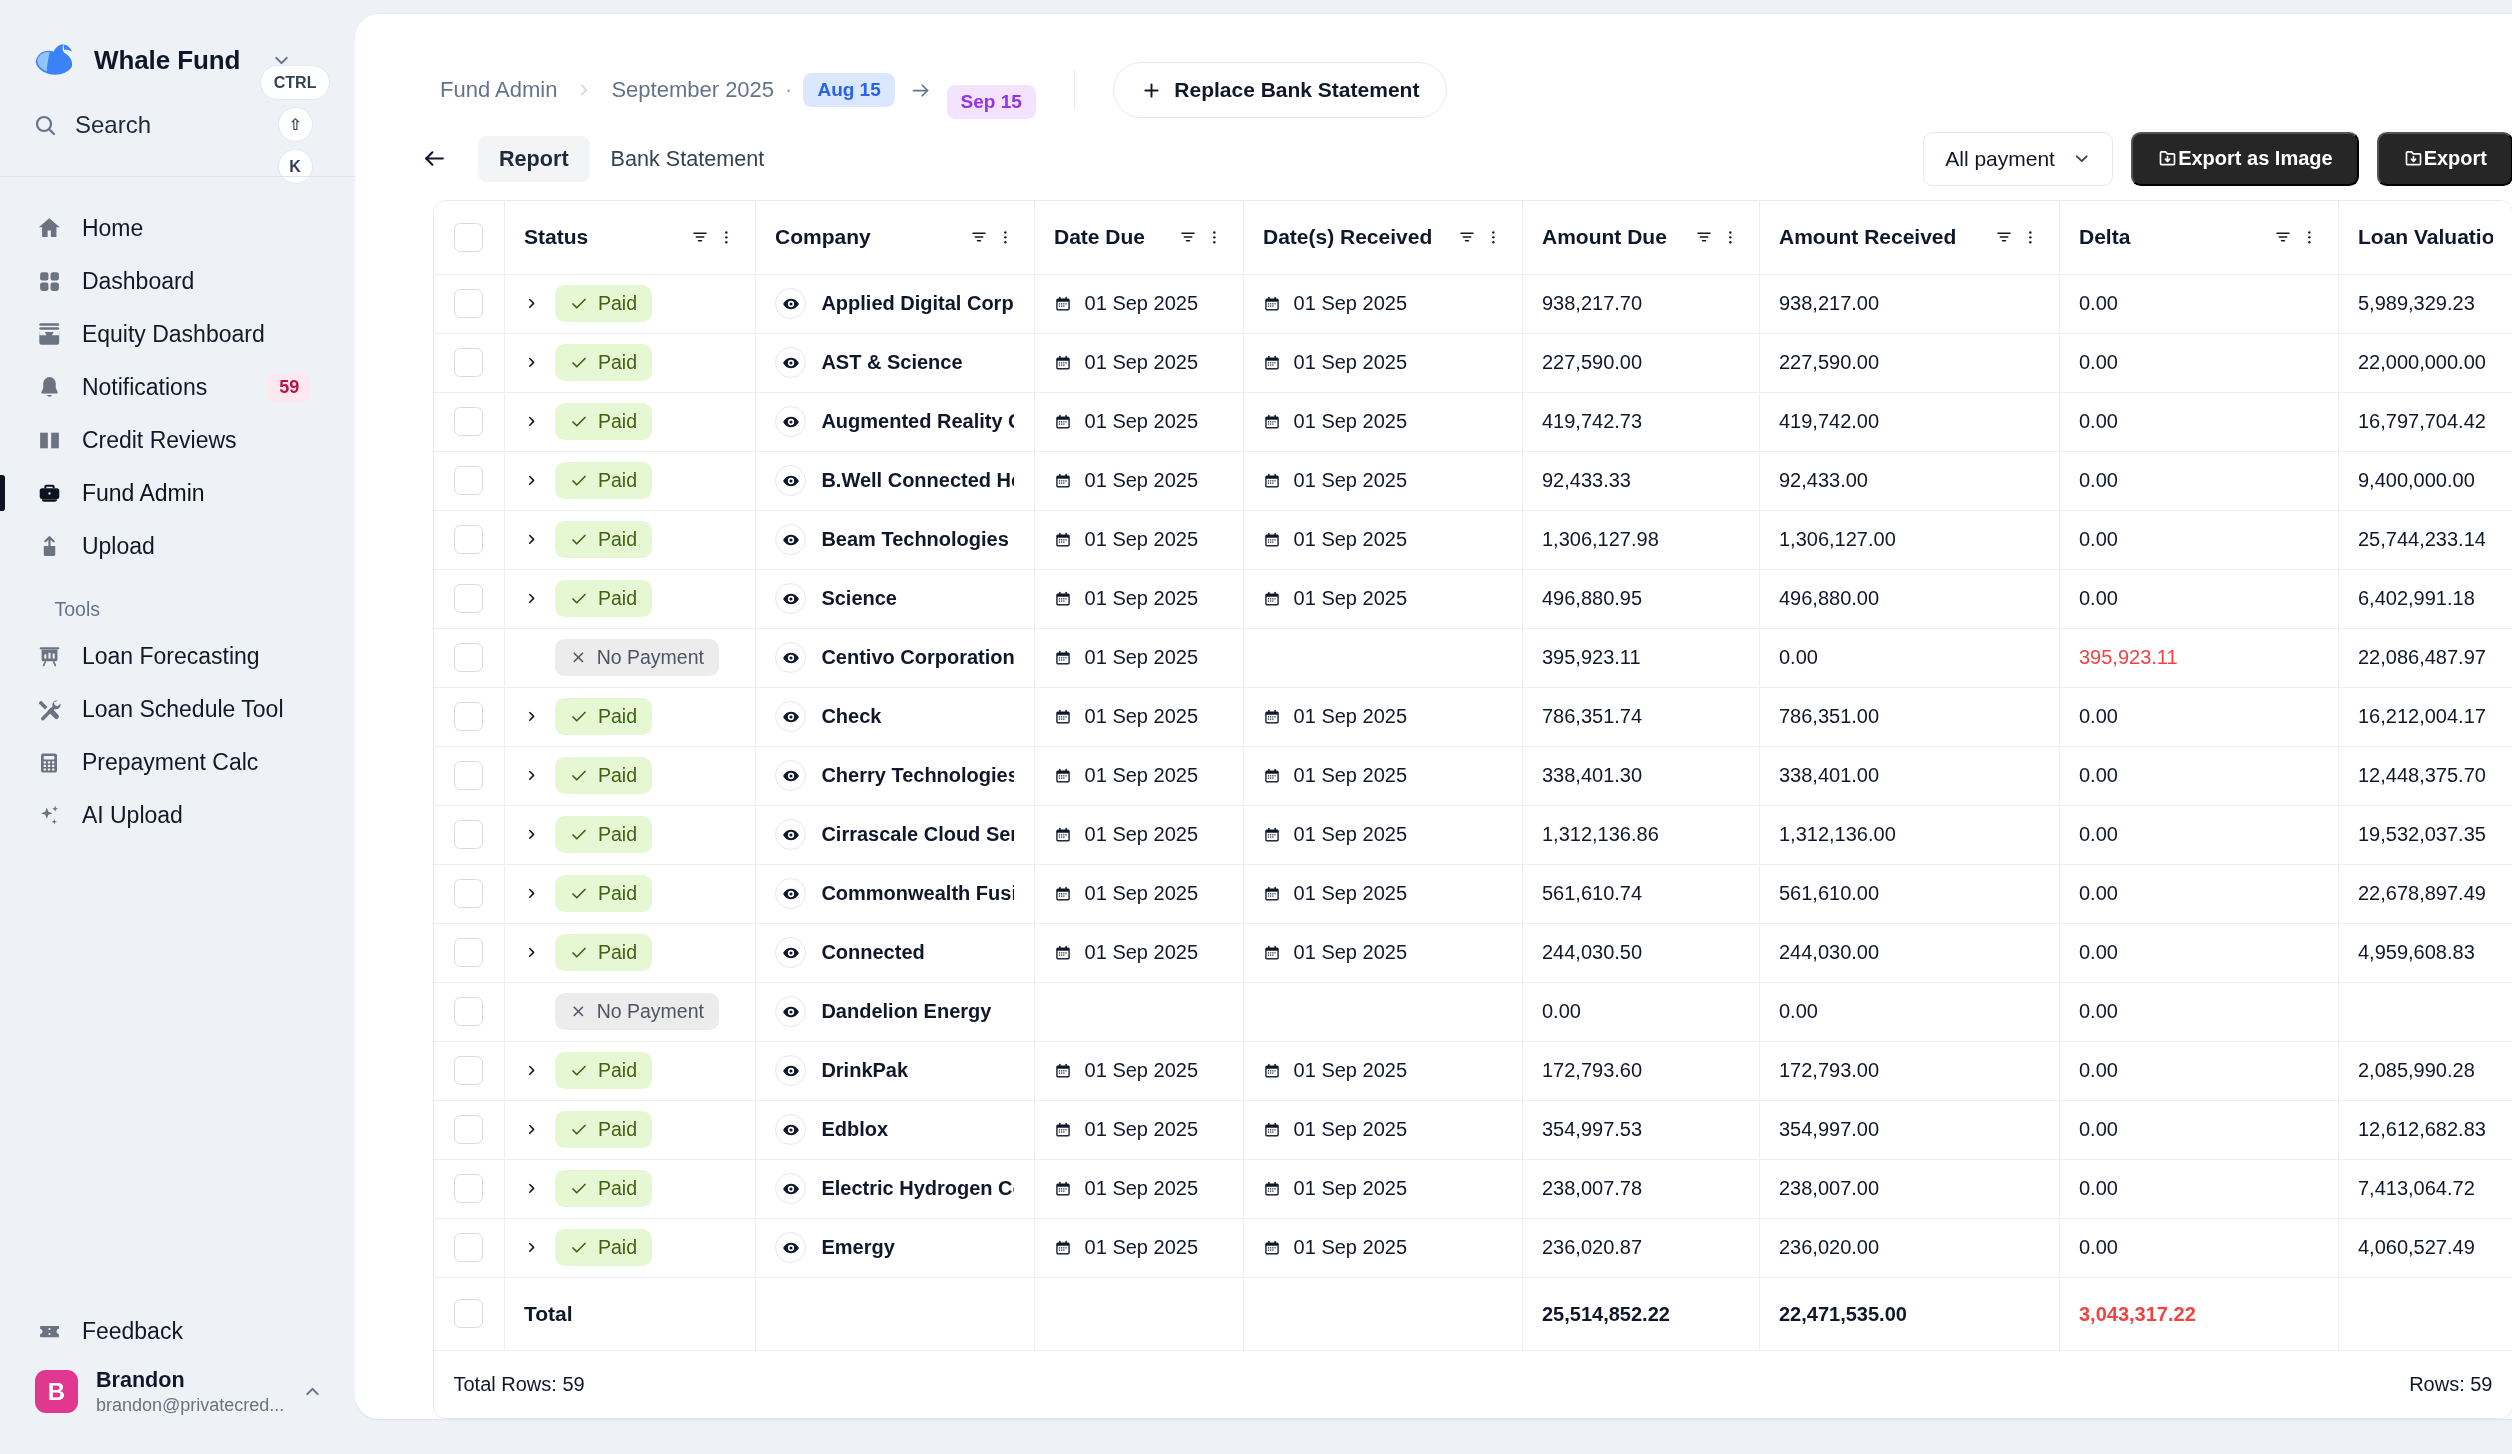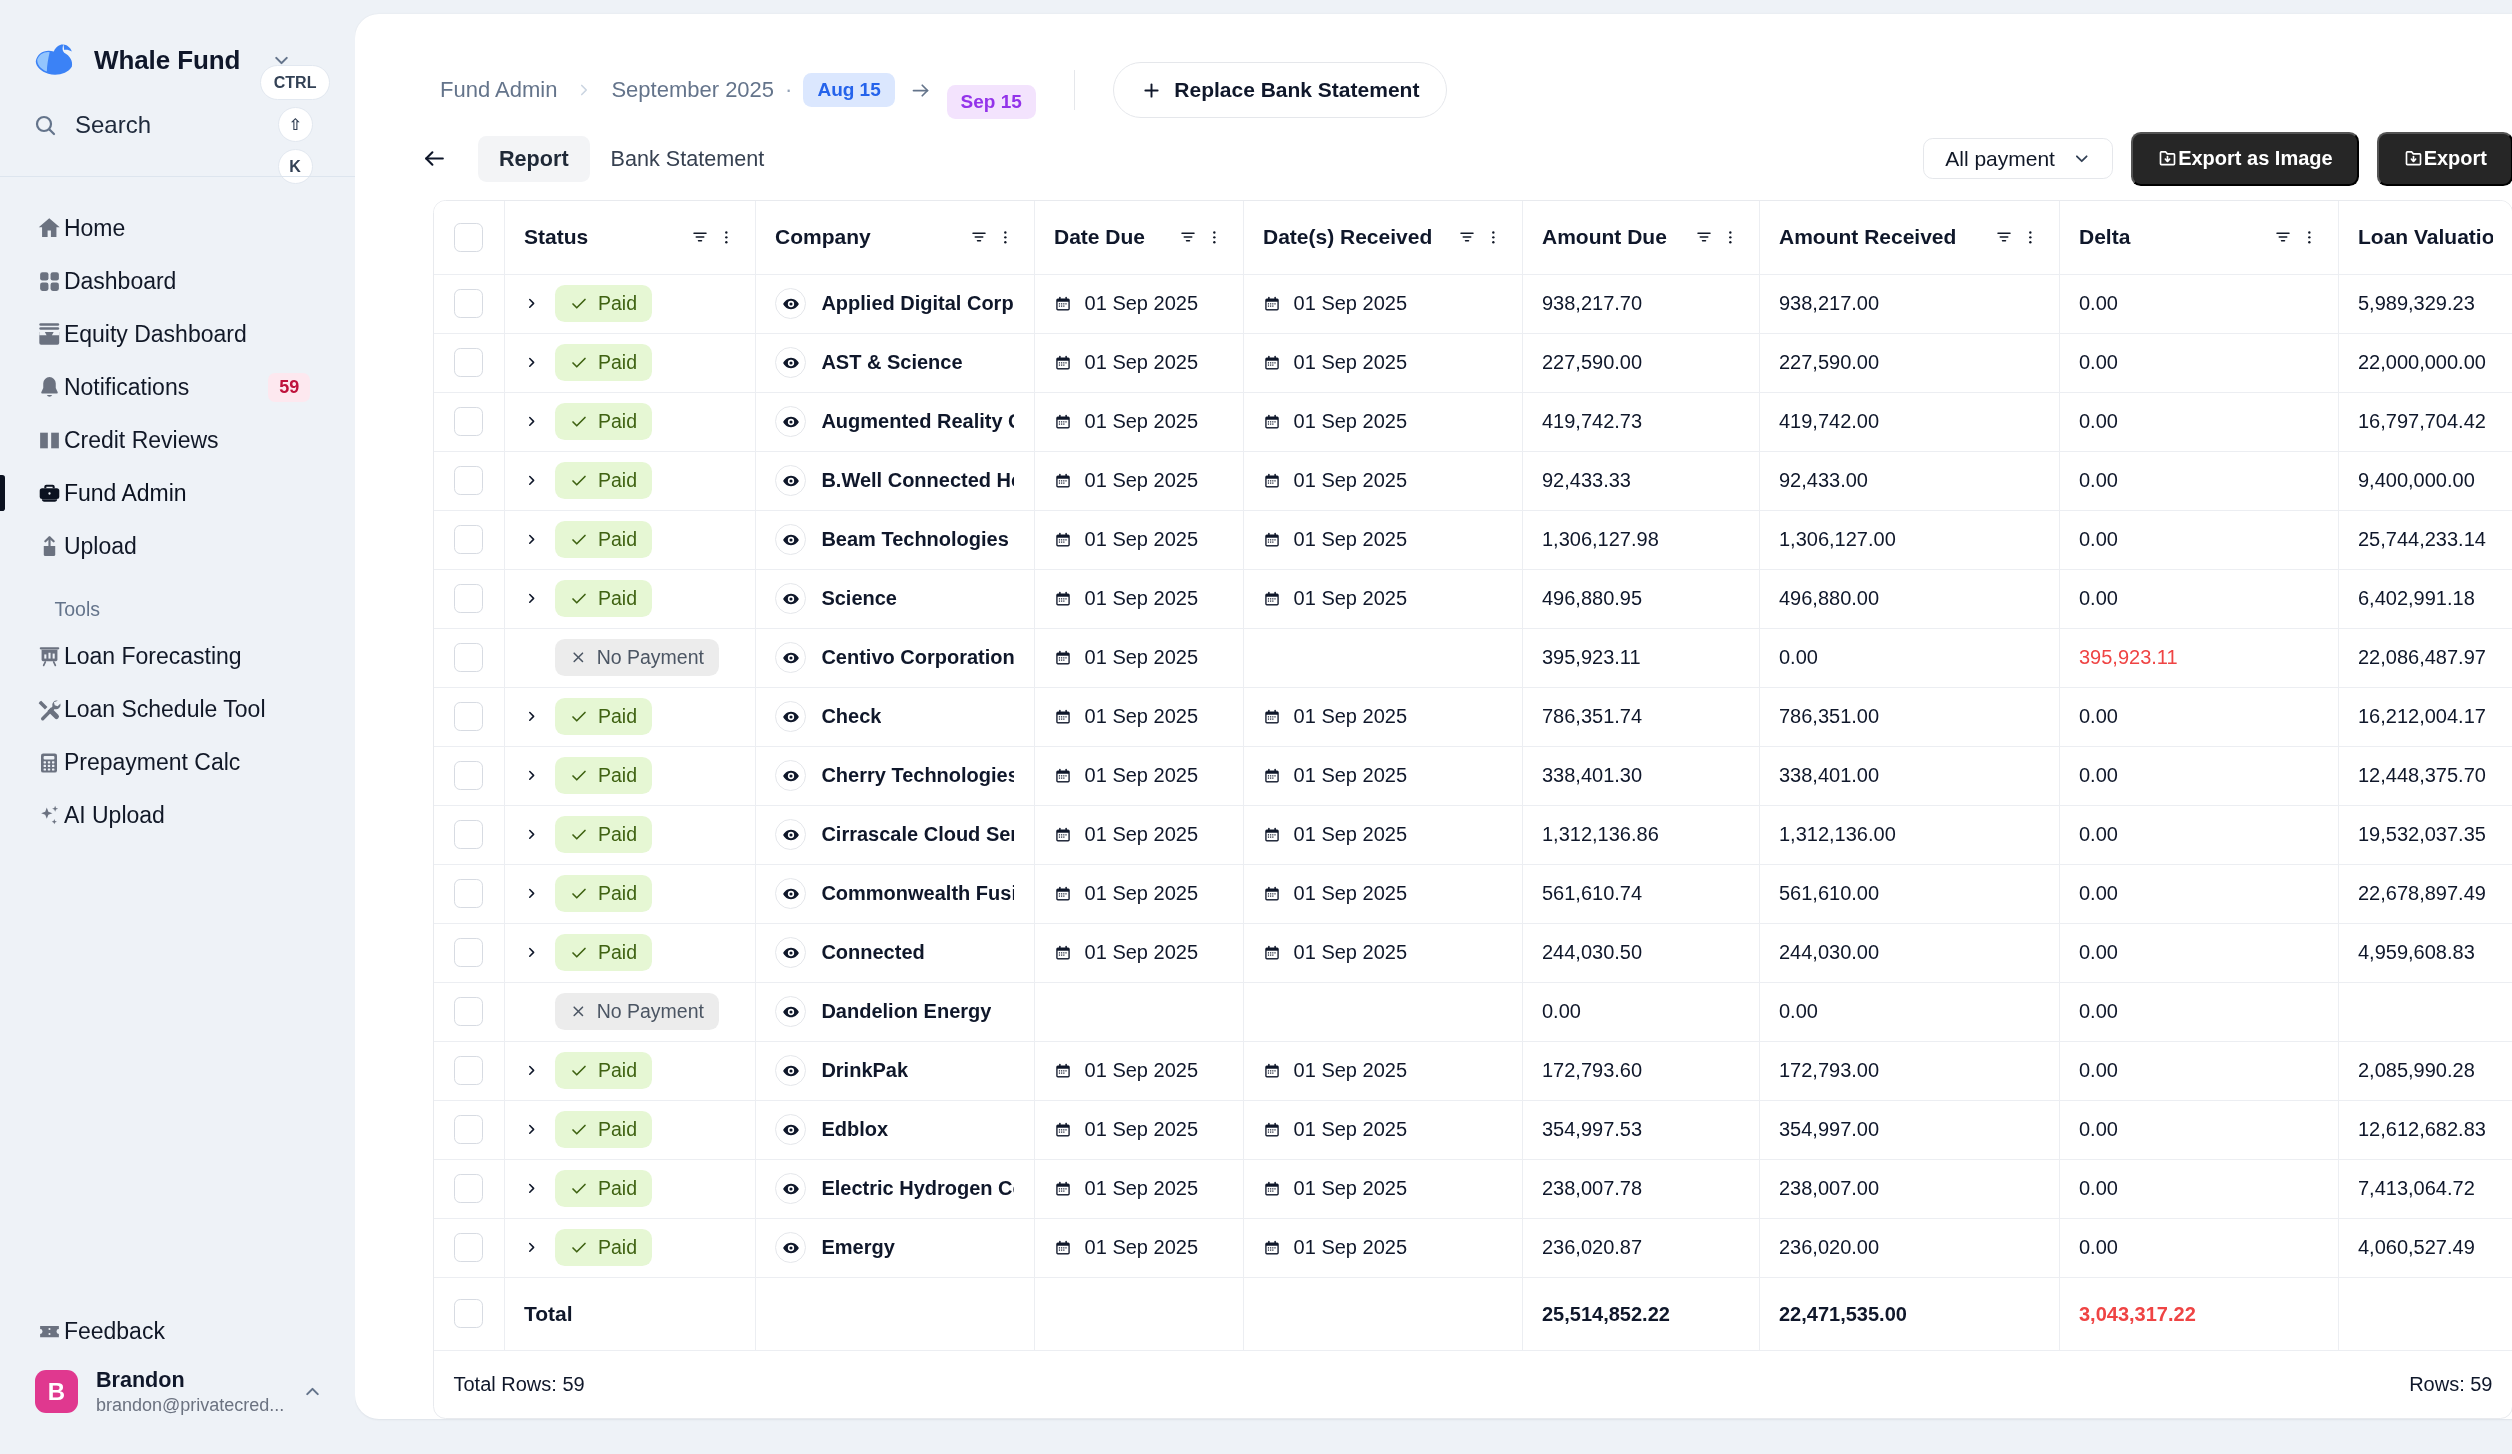--- a/index.html
+++ b/index.html
@@ -39,21 +39,21 @@
     font-size: 16px; font-weight: 600; color: #334155;
     padding: 0 12.6px; height: 35px; min-width: 35px;
     display: flex; align-items: center; justify-content: center;
   }
   .kbd.sq { padding: 0; width: 35px; }
 
   .divider { height: 0.7px; background: #dde5ee; margin: 18px 0 0 0; }
 
   .nav { padding: 25px 19.5px 0 19.5px; }
   .nav-item {
-    display: flex; align-items: center; 
+    display: flex; align-items: center; gap: 18px;
     height: 53px; padding: 0 15.4px; border-radius: 9.8px;
     position: relative; cursor: pointer;
   }
   .nav-item .ico { width: 29px; flex: 0 0 29px; display: flex; align-items: center; justify-content: center; color: #6b7280; }
   .nav-item .lbl { font-size: 23px; color: #111827; flex: 1; }
   .nav-item.active .lbl { color: #0b1220; font-weight: 500; }
   .nav-item.active .ico { color: #0b1220; }
   .nav-item.active::before {
     content: ""; position: absolute; left: -19.5px; top: 8.4px;
     width: 4.9px; height: 36px; background: #0b1220; border-radius: 0 2.8px 2.8px 0;
@@ -115,21 +115,21 @@
   .tab {
     font-size: 21.6px; font-weight: 600; color: #1f2937;
     padding: 9.8px 21px; border-radius: 8.4px; cursor: pointer;
   }
   .tab.active { background: #f3f4f6; }
   .tab.inactive { color: #374151; font-weight: 400; }
   .toolbar-right { margin-left: auto; display: flex; align-items: center; gap: 18px; padding-right: 78px; }
   .select-outline {
     display: flex; align-items: center; gap: 16.7px;
     border: 1.4px solid #e5e7eb; border-radius: 9.8px;
-    height: 41px; padding: 0 21px; font-size: 21px; color: #111827; background: #fff; cursor: pointer;
+    height: 54px; padding: 0 21px; font-size: 21px; color: #111827; background: #fff; cursor: pointer;
   }
   .btn-dark {
     display: flex; align-items: center; 
     background: #262626; color: #fff; border-radius: 9.8px;
     height: 54px; padding: 0 24px; font-size: 20px; font-weight: 600; cursor: pointer;
   }
 
   
   .table-area { padding: 9.8px 78px 0 398px; }
   .table-outer {

